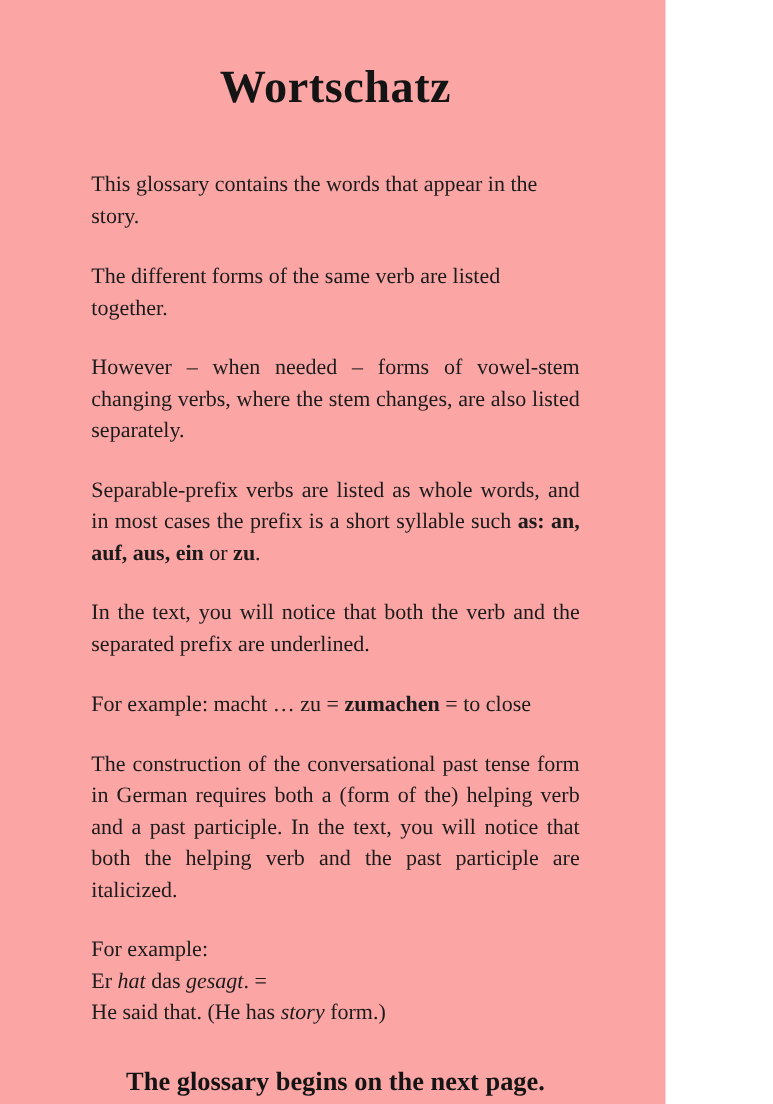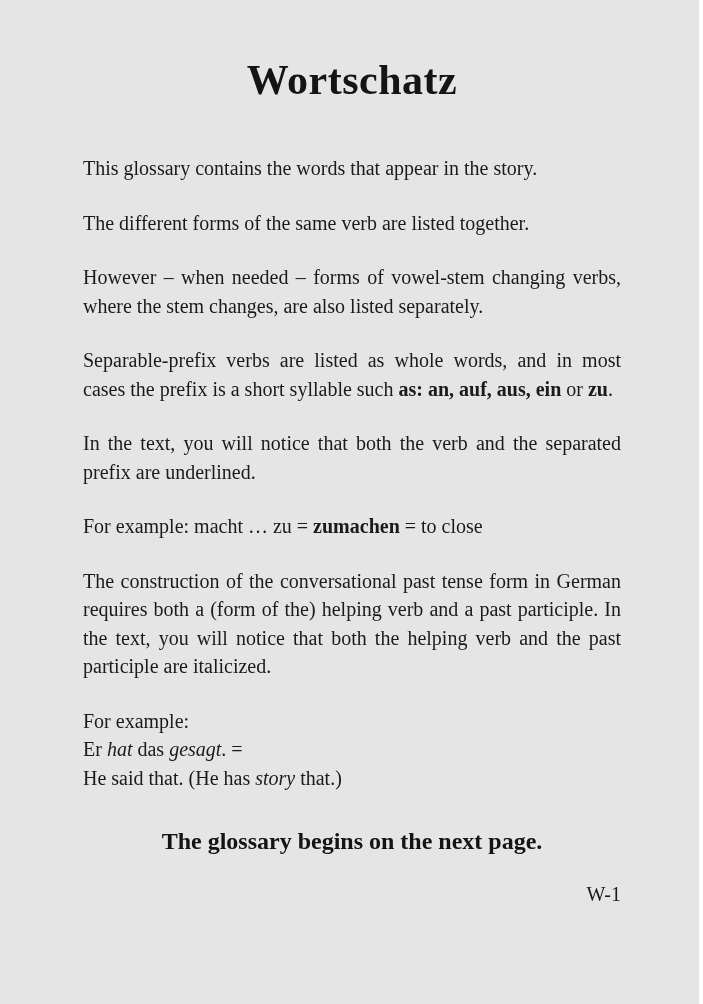--- a/index.html
+++ b/index.html
@@ -2,24 +2,24 @@
 <html><head>
 <meta charset="utf-8">
 <style>
   html, body {
     margin: 0;
     padding: 0;
     background: #ffffff;
   }
   .page {
     position: relative;
-    width: 699px;
+    width: 605px;
     height: 1004px;
     box-sizing: border-box;
-    background: #e5e5e5;
+    background: #fca5a5;
     padding: 58px 78px 0 83px;
     font-family: "Liberation Serif", "DejaVu Serif", serif;
     color: #1b1b1b;
     overflow: hidden;
   }
   .title {
     font-size: 42px;
     line-height: 1.05;
     font-weight: bold;
     text-align: center;
@@ -62,19 +62,19 @@
   <h1 class="title">Wortschatz</h1>
 
   <div id="paragraphs" class="body-text">
       <p><span>This glossary contains the words that appear in the story.</span></p>
       <p><span>The different forms of the same verb are listed together.</span></p>
       <p class="justify"><span>However – when needed – forms of vowel-stem changing verbs, where the stem changes, are also listed separately.</span></p>
       <p class="justify"><span>Separable-prefix verbs are listed as whole words, and in most cases the prefix is a short syllable such </span><strong>as: an, auf, aus, ein</strong><span> or </span><strong>zu</strong><span>.</span></p>
       <p class="justify"><span>In the text, you will notice that both the verb and the separated prefix are underlined.</span></p>
       <p><span>For example: macht … zu = </span><strong>zumachen</strong><span> = to close</span></p>
       <p class="justify"><span>The construction of the conversational past tense form in German requires both a (form of the) helping verb and a past participle. In the text, you will notice that both the helping verb and the past participle are italicized.</span></p>
-      <p><span>For example:</span><br><span>Er </span><em>hat</em><span> das </span><em>gesagt</em><span>. =</span><br><span>He said that. (He has </span><em>story</em><span> that.)</span></p>
+      <p><span>For example:</span><br><span>Er </span><em>hat</em><span> das </span><em>gesagt</em><span>. =</span><br><span>He said that. (He has </span><em>story</em><span> form.)</span></p>
     </div>
 
   <div class="footer-note">The glossary begins on the next page.</div>
 
   <div class="page-number">W-1</div>
 </div>
 
 </body></html>

